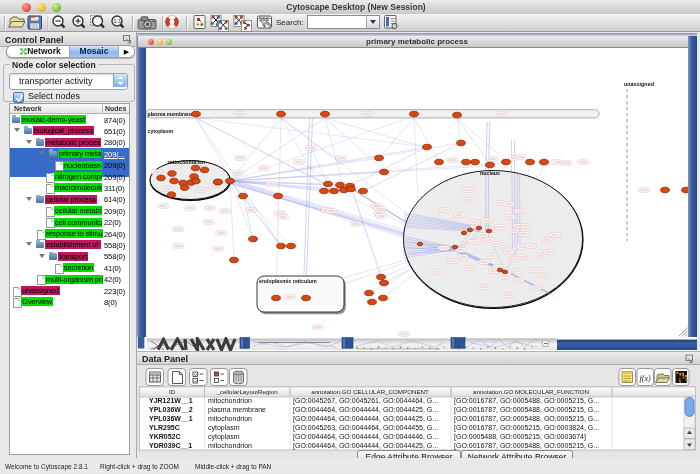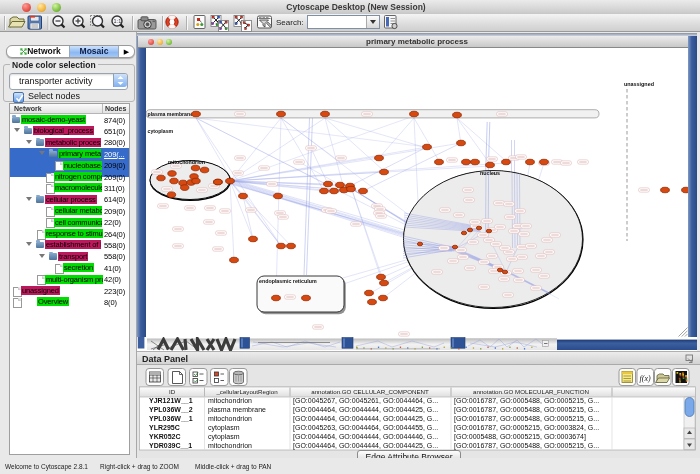--- a/index.html
+++ b/index.html
@@ -221,20 +221,29 @@
       <line x1="390.5" y1="23.5" x2="395" y2="23.5" stroke="#777" stroke-width="0.8"></line>
       <circle cx="394.5" cy="26" r="2.6" fill="#cfcfcf" stroke="#333" stroke-width="0.8"></circle>
     </g>
       </svg></div>
   <div class="abs" id="searchlbl">Search:</div>
   <div class="abs" id="searchbox">
       <div id="searcharrow"></div>
     </div>
 
   <div class="abs" id="cpanel"></div>
+  <div class="abs" id="cphead">
+      <span>Control Panel</span>
+ <svg style="position:absolute;right:4px;top:3px;" width="9" height="9" viewBox="0 0 9 9">
+        <g stroke="#777" fill="none" stroke-width="1">
+          <rect x="0.5" y="0.5" width="6" height="5"></rect>
+          <path d="M3,3.5 l4.5,4.5 m0,-3 v3 h-3"></path>
+        </g>
+      </svg>
+    </div>
   <div class="abs" id="tabs">
     <div id="tabnet"><svg style="position:absolute;left:13px;top:2px;" width="7" height="7" viewBox="0 0 7 7">
           <line x1="1.5" y1="1.5" x2="5.5" y2="5.5" stroke="#2a8a2a" stroke-width="0.7"></line>
           <line x1="5.5" y1="1.5" x2="1.5" y2="5.5" stroke="#2a8a2a" stroke-width="0.7"></line>
           <rect x="0.3" y="0.3" width="2.2" height="2.2" fill="#3ab33a"></rect>
           <rect x="4.5" y="4.5" width="2.2" height="2.2" fill="#3ab33a"></rect>
           <rect x="4.5" y="0.3" width="2.2" height="2.2" fill="#3ab33a"></rect>
           <rect x="0.3" y="4.5" width="2.2" height="2.2" fill="#3ab33a"></rect>
         </svg><span style="margin-left:12px;">Network</span></div>
     <div id="tabmos">Mosaic</div>
@@ -345,21 +354,21 @@
           <span class="lbl g" style="left:35px;max-width:56px;overflow:hidden;">multi-organism proc</span>
           <span class="cnt">42(0)</span>
         </div>
       <div class="trow" style="top:181px;">
           <i class="file" style="left:3px;"></i>
           <span class="lbl r" style="left:11px;">unassigned</span>
           <span class="cnt">223(0)</span>
         </div>
       <div class="trow" style="top:192.4px;">
           <i class="file" style="left:3px;"></i>
-          <span class="lbl g" style="left:11px;margin-left:16px;">Overview</span>
+          <span class="lbl g" style="left:11px;">Overview</span>
           <span class="cnt">8(0)</span>
         </div>
     </div>
   </div>
 
   <div class="abs" id="nwin">
     <div id="nwtop"></div>
     <div id="nwleft"></div>
     <div id="nwtitle">
       <div class="tls" style="left:10px;background:radial-gradient(circle at 35% 30%,#ff9d96,#e5544a 65%,#b33a30);"></div>
@@ -1156,19 +1165,20 @@
           <rect x="685" y="397.5" width="9" height="19" rx="4.5" fill="#7aa8e8" stroke="#4a78b8" stroke-width="0.8"></rect>
           <rect x="684" y="428" width="11" height="10.5" fill="#e8e8e8" stroke="#aaa" stroke-width="0.6"></rect>
           <path d="M687,434 l2.5,-3.5 l2.5,3.5 z" fill="#444"></path>
           <rect x="684" y="439" width="11" height="10.5" fill="#e8e8e8" stroke="#aaa" stroke-width="0.6"></rect>
           <path d="M687,443.5 l2.5,3.5 l2.5,-3.5 z" fill="#444"></path>
         </svg>
       </div>
   </div>
 
   <div class="btab" style="left:357px;width:104px;">Edge Attribute Browser</div>
+  <div class="btab" style="left:461px;width:112px;">Network Attribute Browser</div>
 
   <div class="abs" id="status">
     <span class="st" style="left:5px;">Welcome to Cytoscape 2.8.1</span>
     <span class="st" style="left:100px;">Right-click + drag to ZOOM</span>
     <span class="st" style="left:195px;">Middle-click + drag to PAN</span>
   </div>
 </div>
 
 </body></html>

